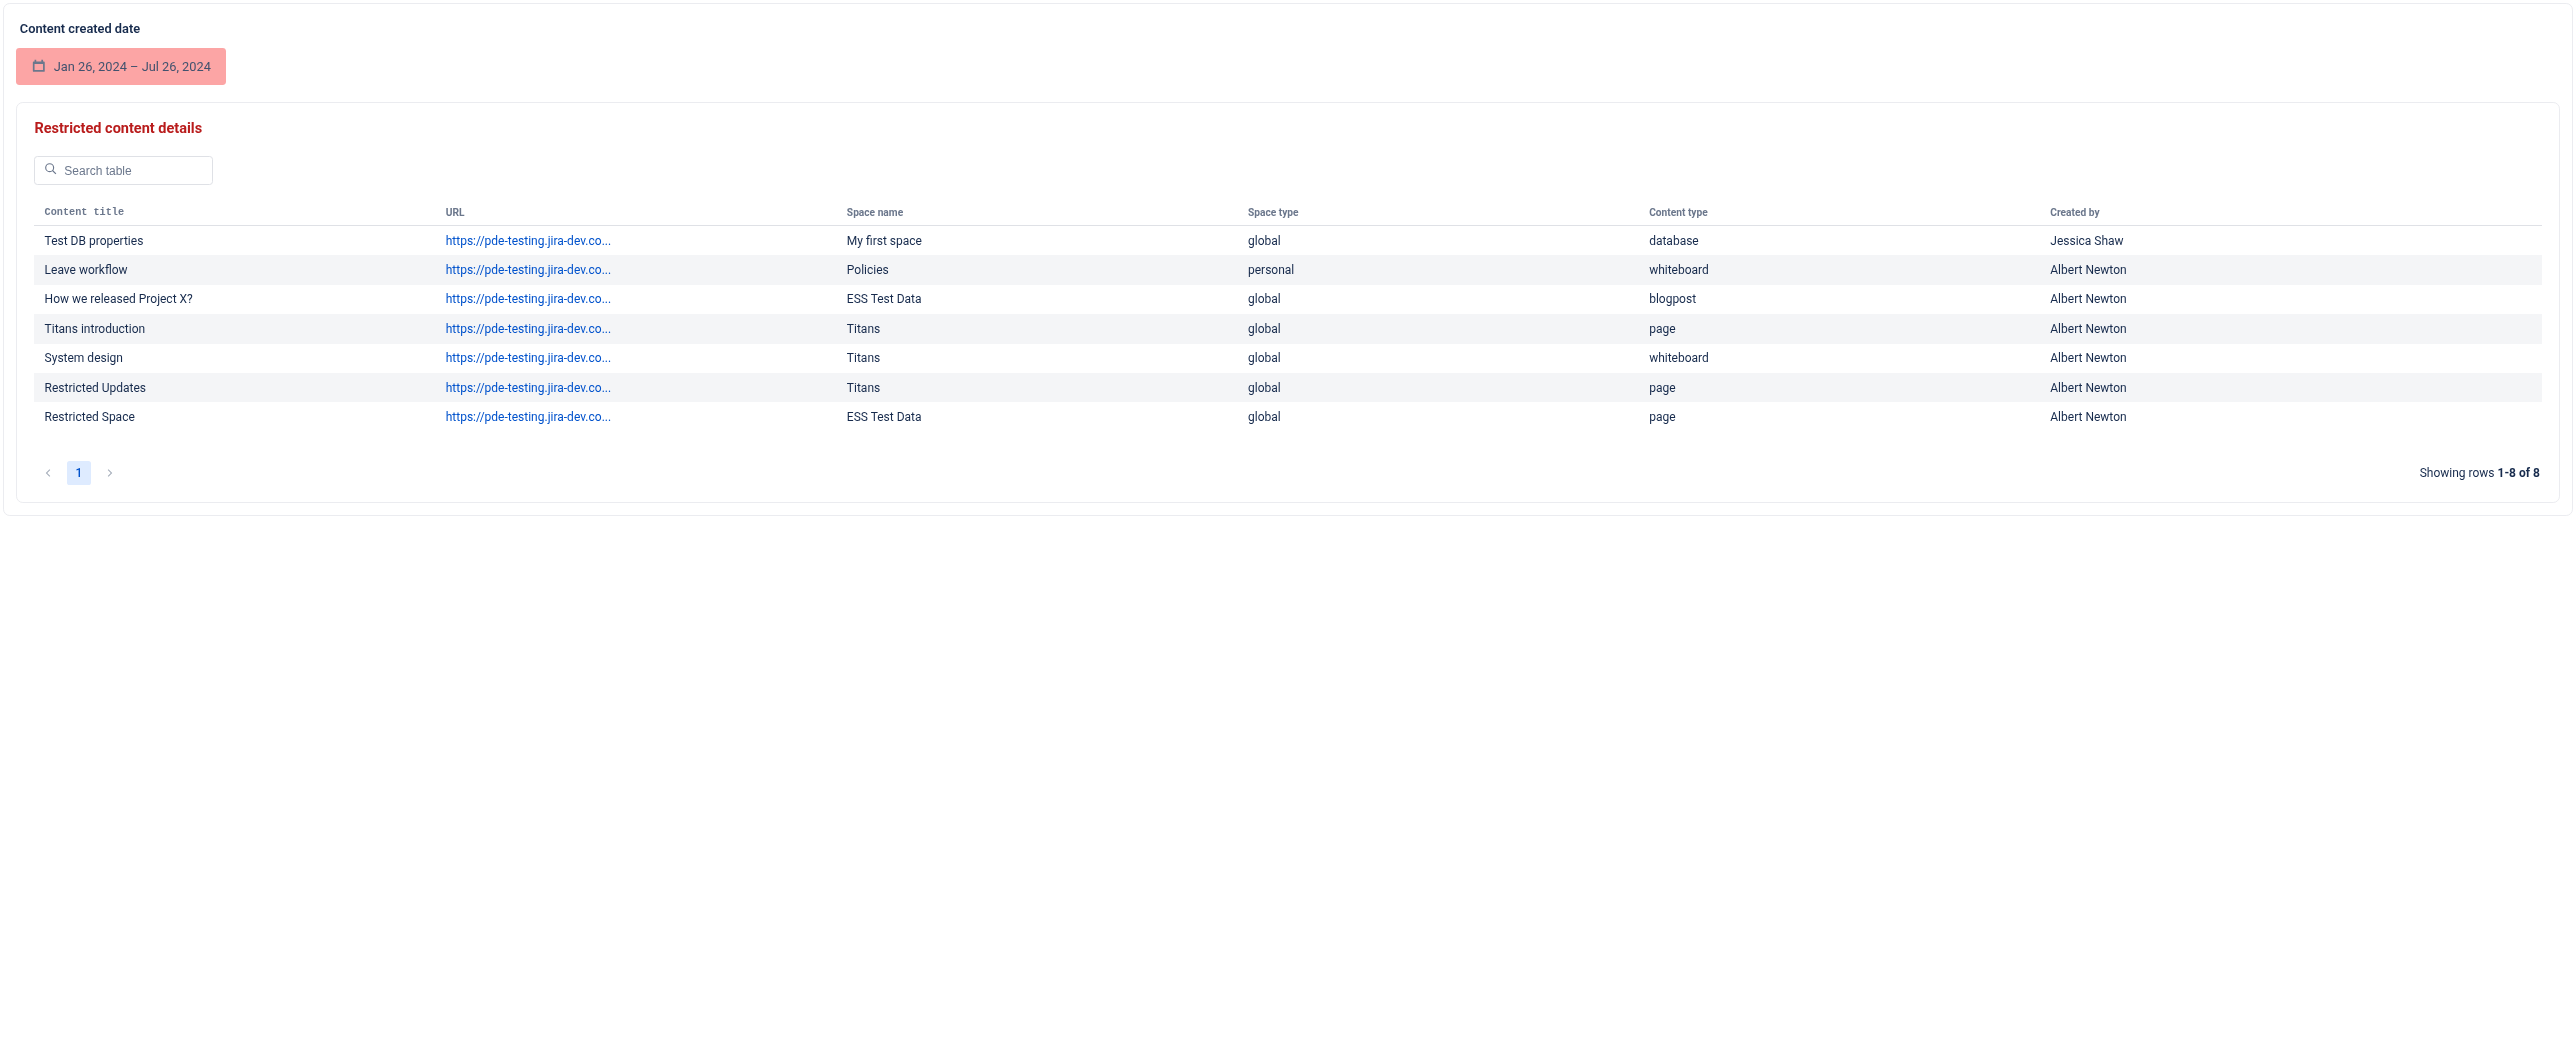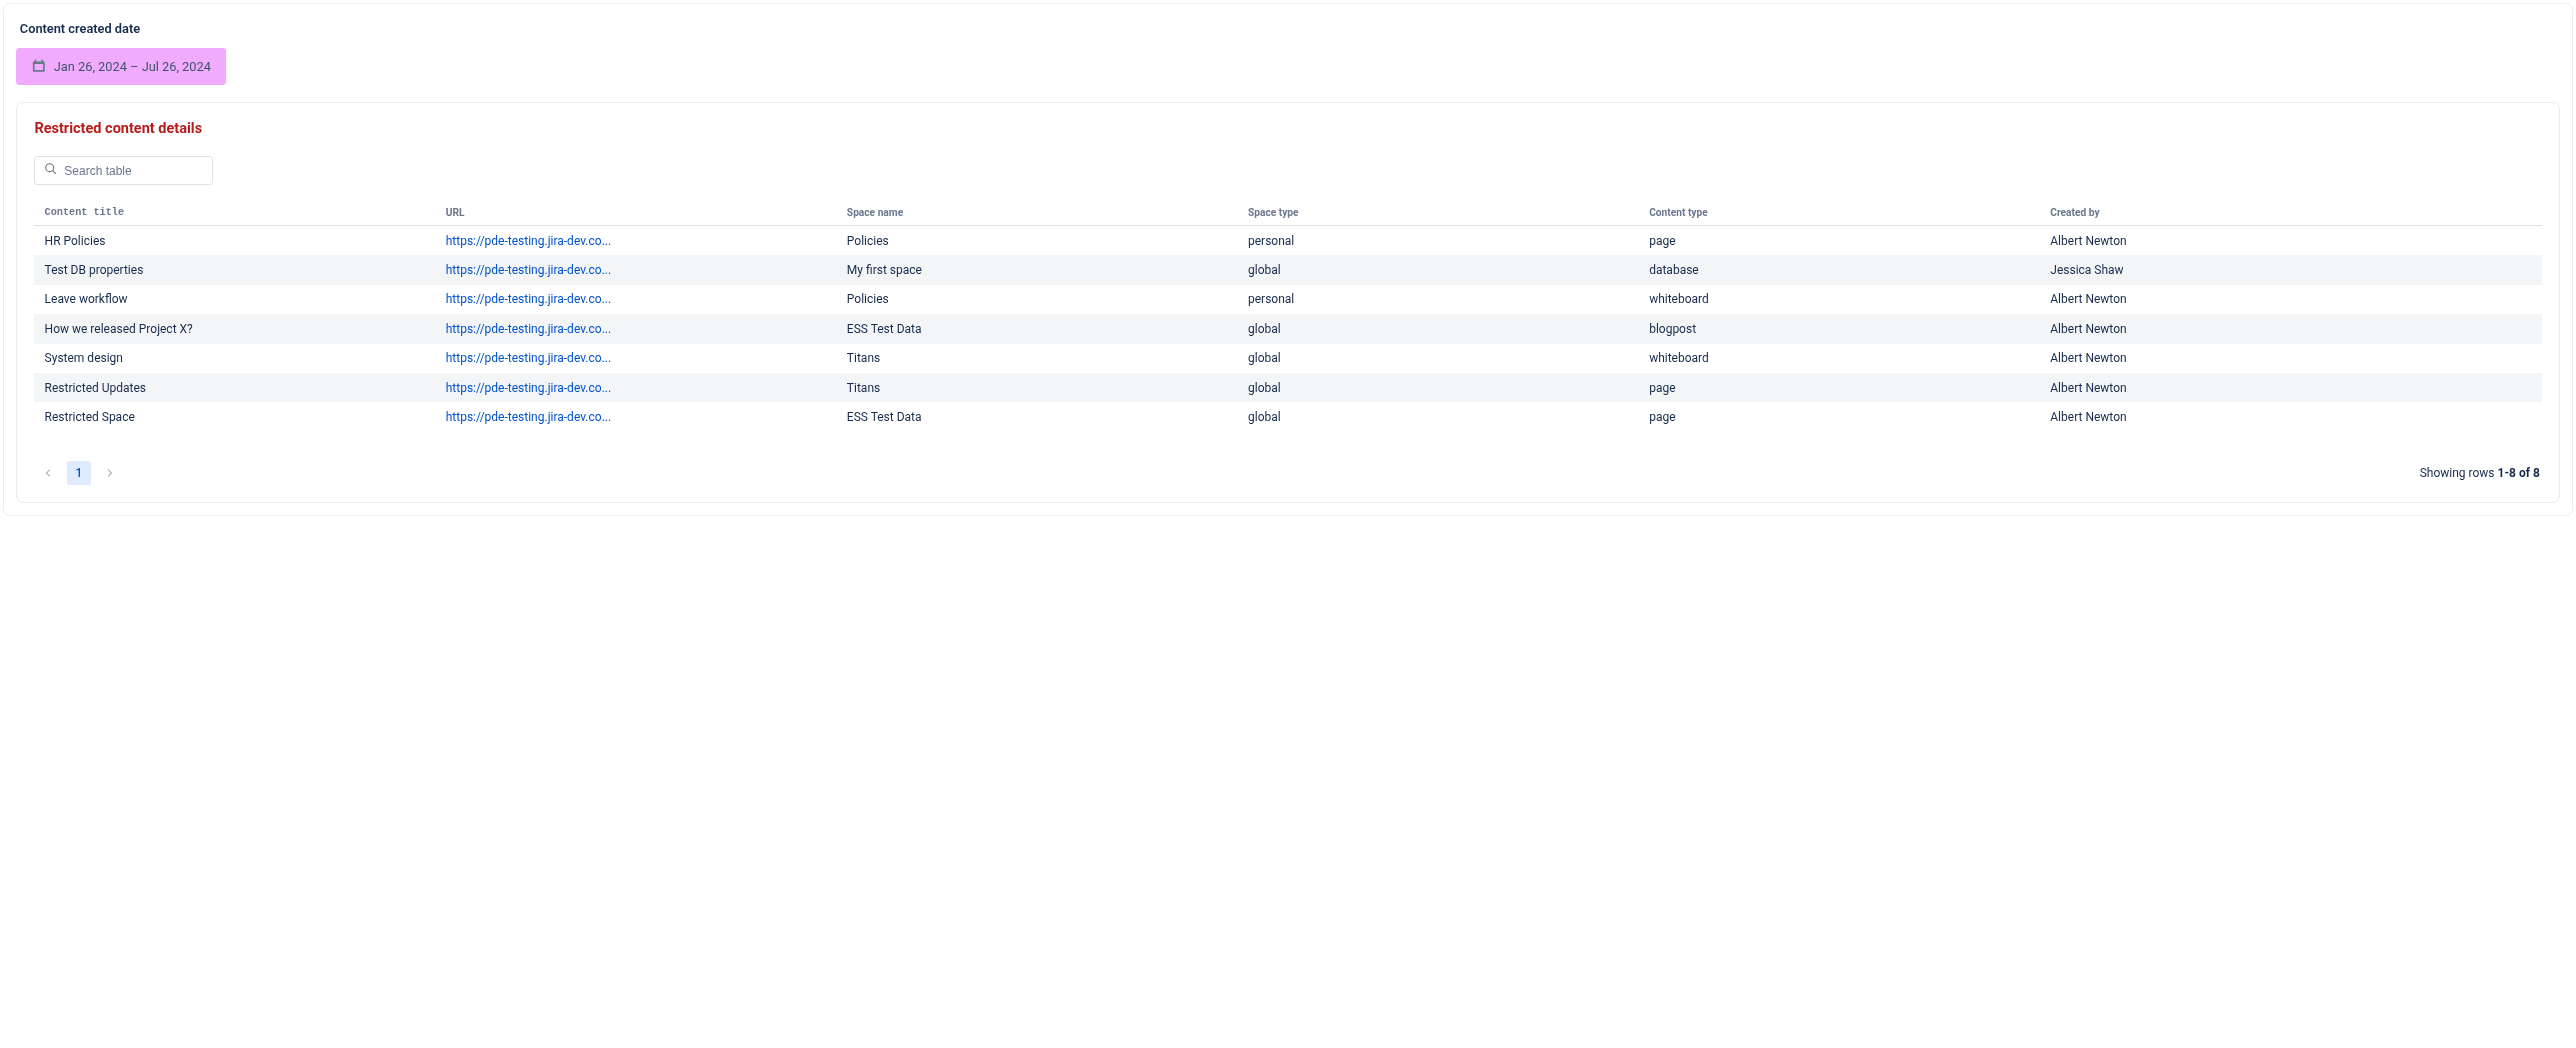--- a/index.html
+++ b/index.html
@@ -19,21 +19,21 @@
       font-size: 12.8px;
       font-weight: 600;
       color: #172B4D;
       margin-bottom: 12px;
       padding-left: 3.4px;
     }
     .date-range-pill {
       display: inline-flex;
       align-items: center;
       gap: 8.5px;
-      background: #f0abfc;
+      background: #fca5a5;
       border-radius: 3.4px;
       padding: 10.2px 15.3px;
       margin-bottom: 17px;
       cursor: pointer;
       color: #42526E;
       font-size: 12.8px;
     }
     .date-range-pill svg { width: 13.6px; height: 13.6px; fill: #6B778C; }
     .card {
       border: 1.7px solid #ebecf0;
@@ -155,28 +155,20 @@
           <th class="col-title">Content title</th>
           <th class="col-url">URL</th>
           <th class="col-space">Space name</th>
           <th class="col-stype">Space type</th>
           <th class="col-ctype">Content type</th>
           <th class="col-creator">Created by</th>
         </tr>
       </thead>
       <tbody id="table-body">
           <tr>
-            <td>HR Policies</td>
-            <td class="url"><a href="#">https://pde-testing.jira-dev.co...</a></td>
-            <td>Policies</td>
-            <td>personal</td>
-            <td>page</td>
-            <td>Albert Newton</td>
-          </tr>
-          <tr>
             <td>Test DB properties</td>
             <td class="url"><a href="#">https://pde-testing.jira-dev.co...</a></td>
             <td>My first space</td>
             <td>global</td>
             <td>database</td>
             <td>Jessica Shaw</td>
           </tr>
           <tr>
             <td>Leave workflow</td>
             <td class="url"><a href="#">https://pde-testing.jira-dev.co...</a></td>
@@ -184,20 +176,28 @@
             <td>personal</td>
             <td>whiteboard</td>
             <td>Albert Newton</td>
           </tr>
           <tr>
             <td>How we released Project X?</td>
             <td class="url"><a href="#">https://pde-testing.jira-dev.co...</a></td>
             <td>ESS Test Data</td>
             <td>global</td>
             <td>blogpost</td>
+            <td>Albert Newton</td>
+          </tr>
+          <tr>
+            <td>Titans introduction</td>
+            <td class="url"><a href="#">https://pde-testing.jira-dev.co...</a></td>
+            <td>Titans</td>
+            <td>global</td>
+            <td>page</td>
             <td>Albert Newton</td>
           </tr>
           <tr>
             <td>System design</td>
             <td class="url"><a href="#">https://pde-testing.jira-dev.co...</a></td>
             <td>Titans</td>
             <td>global</td>
             <td>whiteboard</td>
             <td>Albert Newton</td>
           </tr>

